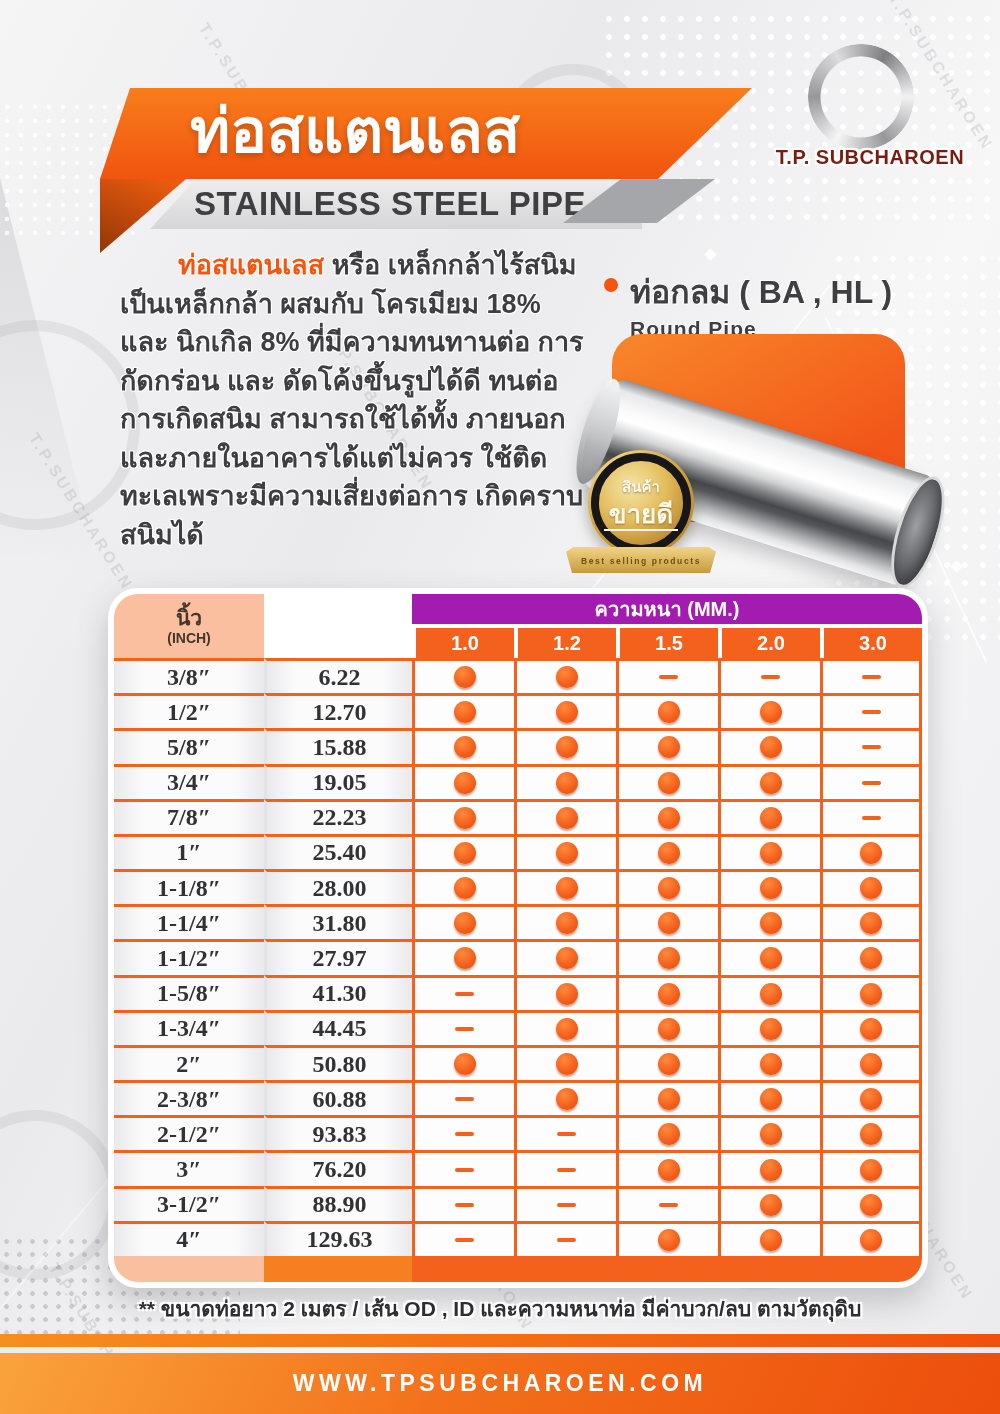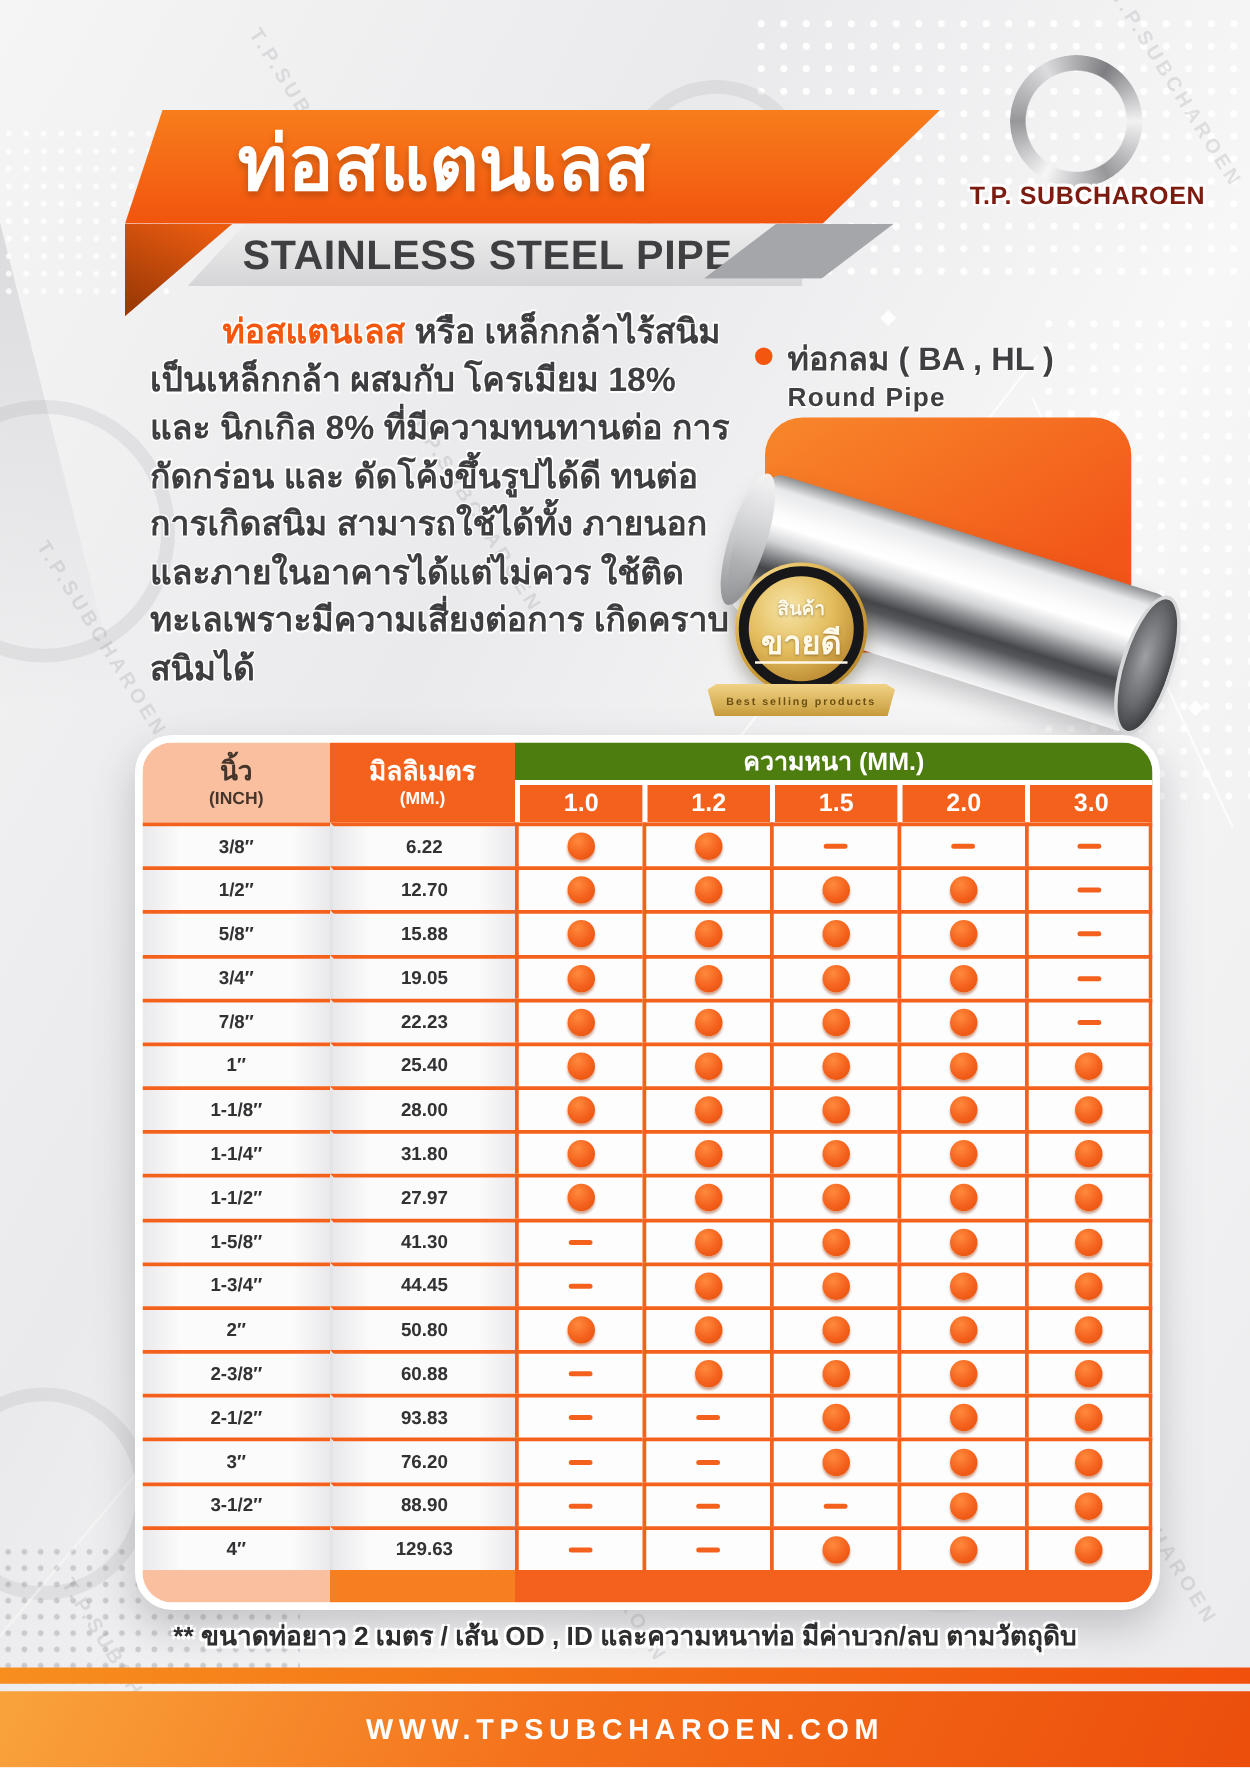--- a/index.html
+++ b/index.html
@@ -47,21 +47,21 @@
       letter-spacing:.5px;color:#7C1B10;
       text-shadow:-2px -2px 0 #fff,2px -2px 0 #fff,-2px 2px 0 #fff,2px 2px 0 #fff,0 0 4px #fff;}
   
   .intro{position:absolute;left:120px;top:246px;width:468px;font-size:27px;font-weight:bold;color:#3E3E40;
       line-height:38.5px;text-indent:58px;
       text-shadow:-1px -1px 0 #fff,1px -1px 0 #fff,-1px 1px 0 #fff,1px 1px 0 rgba(255,255,255,.9);}
   .intro .lead{color:#F3560F;}
   
   .product{position:absolute;left:600px;top:266px;}
   .bullet{position:absolute;left:4px;top:12px;width:14px;height:14px;border-radius:50%;background:#F3560F;}
-  .product-th{margin-left:30px;font-size:26px;font-weight:bold;color:#3F3F41;
+  .product-th{margin-left:30px;font-size:32px;font-weight:bold;color:#3F3F41;
       text-shadow:-1px -1px 0 #fff,1px 1px 0 #fff;}
   .product-en{margin-left:30px;font-size:21px;font-weight:bold;color:#3F3F41;letter-spacing:1px;
       text-shadow:-1px -1px 0 #fff,1px 1px 0 #fff;}
   .pipe-panel{position:absolute;left:612px;top:334px;width:293px;height:188px;border-radius:30px;
       background:linear-gradient(150deg,#F8872B 0%,#F25618 75%);}
   .pipe-wrap{position:absolute;left:588px;top:330px;width:390px;height:255px;}
   .pipe-body{position:absolute;left:18px;top:44px;width:358px;height:114px;transform:rotate(17.5deg);
       transform-origin:left top;border-radius:22px/50%;
       background:linear-gradient(180deg,#8f9093 0%,#e8e9ea 10%,#fbfbfc 26%,#ffffff 34%,#d2d3d5 46%,#7b7c7f 58%,#46474a 66%,#55565a 72%,#a7a8ab 84%,#e3e4e6 94%,#f5f5f6 100%);
       box-shadow:0 10px 18px rgba(60,60,65,.25);}
@@ -88,25 +88,25 @@
   .card{position:absolute;left:108px;top:588px;width:820px;height:700px;border-radius:30px;border:6px solid #fff;
       background:#fff;box-shadow:0 14px 32px rgba(90,90,100,.30);overflow:hidden;}
   .tbl{display:grid;width:100%;height:100%;
       grid-template-columns:150px 148px repeat(5,1fr);
       grid-template-rows:34px 30px repeat(17,1fr) 26px;}
   .tbl div{display:flex;align-items:center;justify-content:center;}
   .h-inch{grid-row:1/3;grid-column:1;background:#F9BF9E;flex-direction:column;color:#45352B;}
   .h-mm{grid-row:1/3;grid-column:2;background:#F4611C;flex-direction:column;color:#fff;}
   .h-main{font-size:21px;font-weight:bold;line-height:24px;}
   .h-subline{font-size:14px;font-weight:bold;line-height:16px;}
-  .h-thick{grid-row:1;grid-column:3/8;background:#4d7c0f;border-bottom:4px solid #fff;
+  .h-thick{grid-row:1;grid-column:3/8;background:#a21caf;border-bottom:4px solid #fff;
       color:#fff;font-size:20px;font-weight:bold;}
   .h-col{background:#F4611C;border-left:4px solid #fff;color:#fff;font-size:20px;font-weight:bold;}
   .c-inch,.c-mm{background:linear-gradient(90deg,#E9E9EB 0%,#FBFBFC 20%,#FBFBFC 80%,#E9E9EB 100%);
-      border-top:3px solid #F4611C;font-size:15px;font-weight:bold;color:#323234;}
+      border-top:3px solid #F4611C;font-size:24px;font-weight:bold;color:#323234;font-family:Liberation Serif, serif;}
   .c-mm{border-left:3px solid #E3E3E5;}
   .c-av{background:#FDFDFD;border-top:3px solid #F4611C;border-left:3px solid #F4611C;}
   .c-av.last{border-right:3px solid #F4611C;}
   .dot{width:22px;height:22px;border-radius:50%;
       background:radial-gradient(circle at 38% 30%,#FF8A3C 0%,#F4611C 55%,#E04E0A 100%);
       box-shadow:0 2px 2px rgba(150,50,5,.45);}
   .dash{width:19px;height:4px;border-radius:2px;background:#F4611C;}
   .f-inch{background:#F9BF9E;}
   .f-mm{background:#F6801F;}
   .f-rest{background:#F4611C;}
@@ -188,24 +188,20 @@
     </div>
   </div>
   <div class="ribbon">Best selling products</div>
 
   <div class="card">
     <div class="tbl" id="tbl">
       <div class="h-inch">
         <span class="h-main">นิ้ว</span>
         <span class="h-subline">(INCH)</span>
       </div>
-      <div class="h-mm">
-        <span class="h-main">มิลลิเมตร</span>
-        <span class="h-subline">(MM.)</span>
-      </div>
       <div class="h-thick">ความหนา (MM.)</div>
 
     <div class="h-col" style="grid-area: 2 / 3;">1.0</div>
         <div class="h-col" style="grid-area: 2 / 4;">1.2</div>
         <div class="h-col" style="grid-area: 2 / 5;">1.5</div>
         <div class="h-col" style="grid-area: 2 / 6;">2.0</div>
         <div class="h-col" style="grid-area: 2 / 7;">3.0</div>
         <div class="c-inch" style="grid-area: 3 / 1;">3/8″</div>
         <div class="c-mm" style="grid-area: 3 / 2;">6.22</div>
         <div class="c-av" style="grid-area: 3 / 3;">

